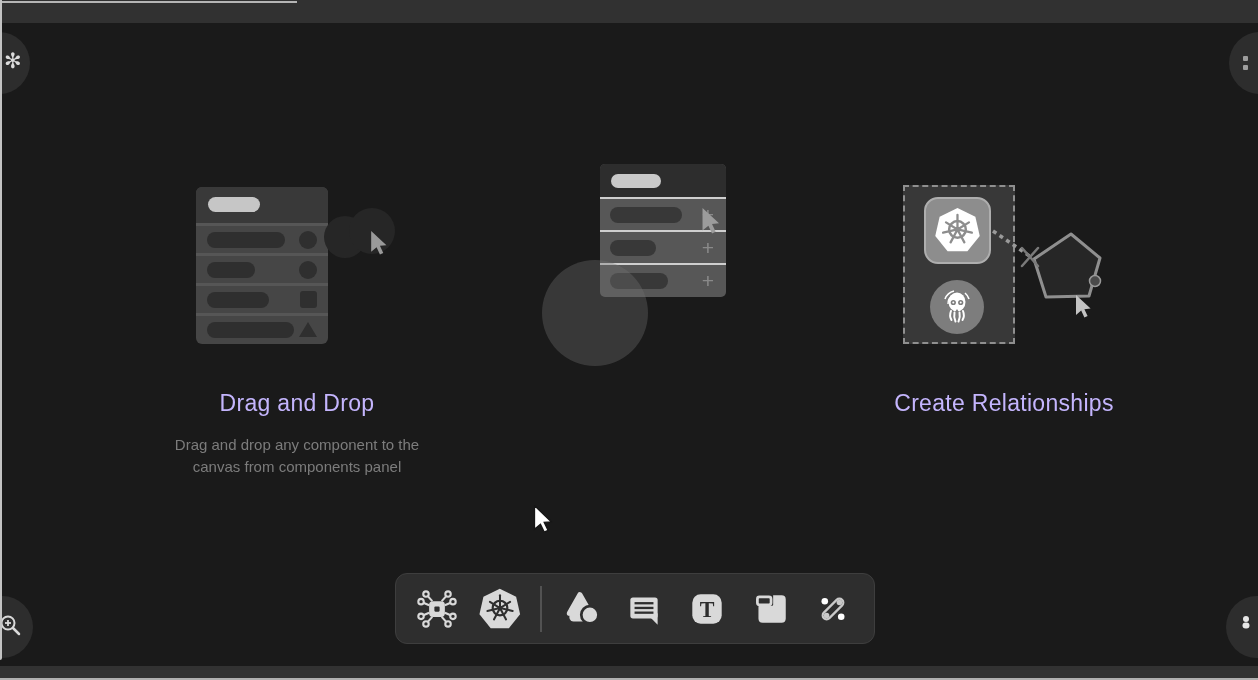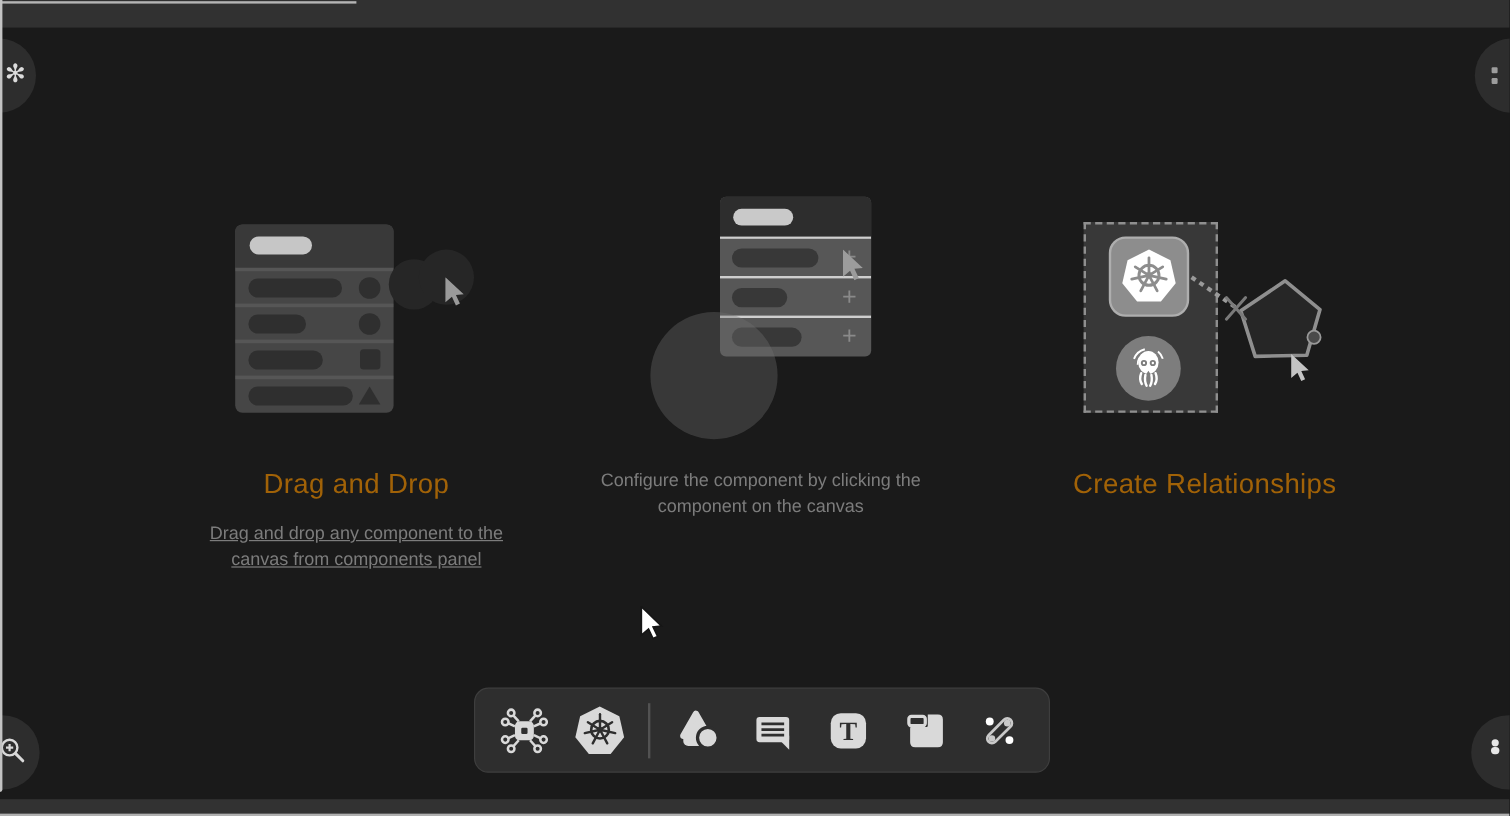--- a/index.html
+++ b/index.html
@@ -23,23 +23,23 @@
   .flower-glyph{position:absolute;left:36px;top:17px;font-size:21px;color:#dcdcdc;font-family:"DejaVu Sans",sans-serif;}
   .zoom-glyph{position:absolute;left:27px;top:17px;}
   .br-glyph{position:absolute;left:12px;top:18px;}
   .tr-glyph{position:absolute;left:14px;top:24px;width:5px;height:14px;}
   .tr-glyph span{display:block;width:5px;height:5px;border-radius:1px;background:#9d9d9d;margin-bottom:4px;}
 
   
   .card{position:absolute;top:160px;width:340px;text-align:center;z-index:2;}
   #card-1{left:127px;} #card-2{left:464px;} #card-3{left:834px;}
   .illo{position:relative;height:230px;}
-  .card h2{margin:0 0 17px;font-size:23px;font-weight:normal;color:#a16207;letter-spacing:.3px;}
+  .card h2{margin:0 0 17px;font-size:23px;font-weight:normal;color:#c4b5fd;letter-spacing:.3px;}
   .card p{margin:0 auto;font-size:15px;line-height:22px;color:#7c7c7c;}
-  #card-1 p{max-width:268px;text-decoration:underline;} #card-2 p{max-width:300px;} #card-3 p{max-width:214px;}
+  #card-1 p{max-width:268px;} #card-2 p{max-width:300px;} #card-3 p{max-width:214px;}
 
   
   .p1-panel{position:absolute;left:69px;top:27px;width:132px;height:157px;background:#464646;border-radius:6px;overflow:hidden;}
   .p1-header{height:36px;background:#393939;position:relative;}
   .p1-header .light-pill{position:absolute;left:12px;top:10px;width:52px;height:15px;border-radius:8px;background:#c6c6c6;}
   .p1-row{height:27px;border-top:3px solid #565656;display:flex;align-items:center;justify-content:space-between;padding:0 11px;}
   .dark-pill{height:16px;border-radius:8px;background:#2f2f2f;}
   .shape-circle{width:18px;height:18px;border-radius:50%;background:#2f2f2f;}
   .shape-square{width:17px;height:17px;border-radius:3px;background:#2f2f2f;}
   .shape-triangle{width:0;height:0;border-left:9px solid transparent;border-right:9px solid transparent;border-bottom:15px solid #2f2f2f;}
@@ -153,21 +153,20 @@
       <div class="p2-row">
           <span class="dark-pill" style="width:58px"></span>
           <span class="p2-plus">+</span>
         </div>
     </div>
     <div class="p2-ghost"></div>
     <svg class="illo-cursor" style="left:237px;top:48px;z-index:3" width="20" height="26" viewBox="0 0 15 23">
       <polygon points="0,0 0,20 5.2,15.6 8.4,22.6 11.6,21 8.4,14.2 14.6,13.6" fill="#9c9c9c"></polygon>
     </svg>
   </div>
-  <p>Configure the component by clicking the component on the canvas</p>
 </div>
 
 <div class="card" id="card-3">
   <div class="illo">
     <div class="p3-select"></div>
     <div class="p3-k8s">
       <svg width="50" height="50" viewBox="0 0 48 48">
         <polygon points="24,4 41.5,12.6 45.8,31.4 33.7,46.4 14.3,46.4 2.2,31.4 6.5,12.6" fill="#ffffff" transform="translate(0,-2) scale(0.98)"></polygon>
         <circle cx="23.5" cy="22.5" r="8" fill="none" stroke="#8d8d8d" stroke-width="2.4"></circle>
         <g stroke="#8d8d8d" stroke-width="2.2" stroke-linecap="round">

